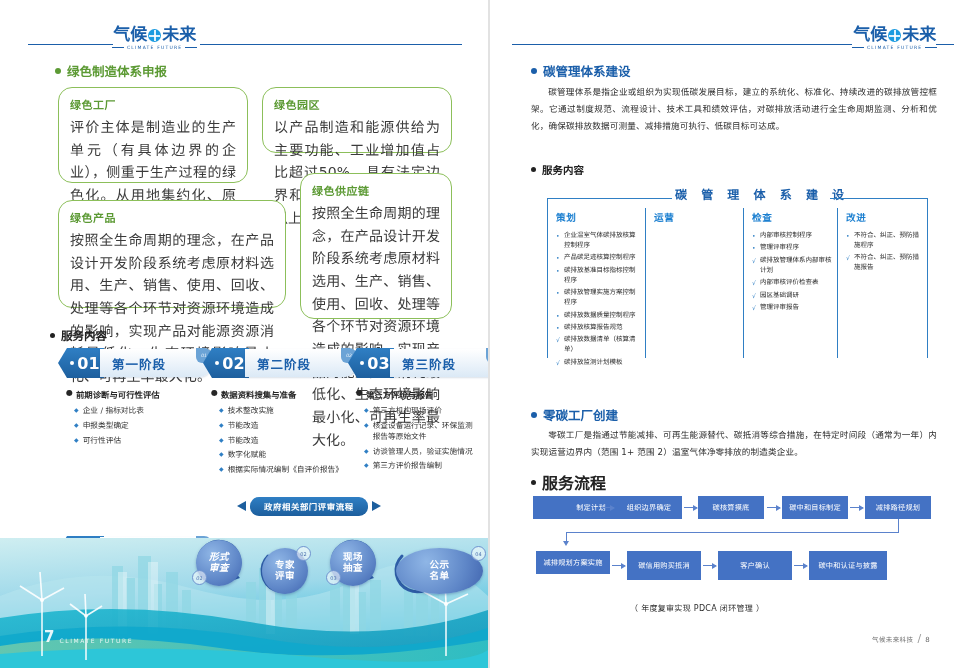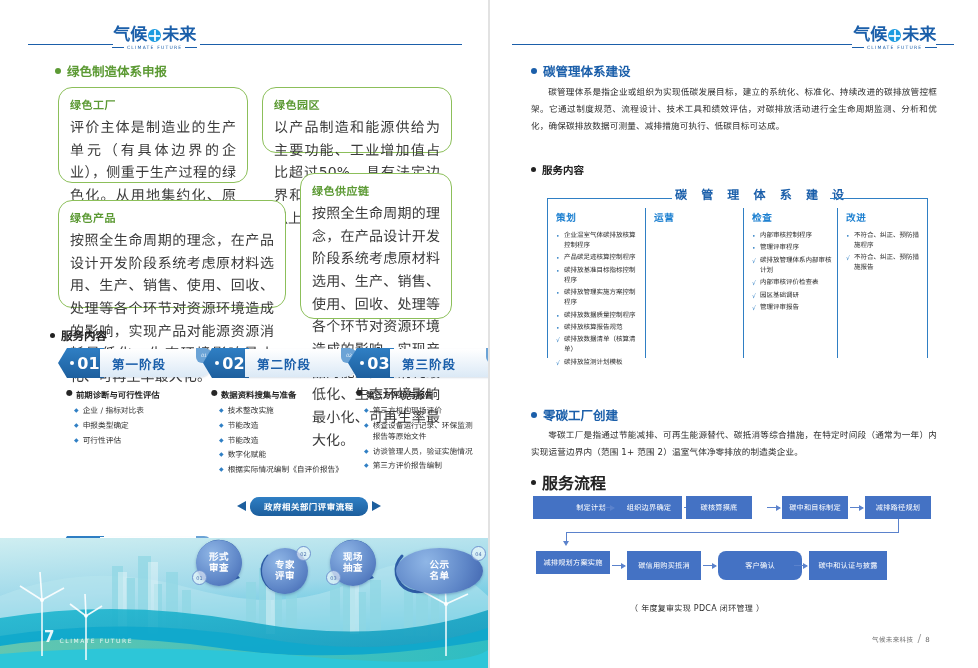--- a/index.html
+++ b/index.html
@@ -357,21 +357,21 @@
           <line x1="446" y1="66" x2="424" y2="54"></line>
           <line x1="446" y1="66" x2="468" y2="56"></line>
           <line x1="446" y1="66" x2="445" y2="40"></line>
         </g>
         <circle cx="42" cy="62" r="2" fill="#ffffff" opacity=".95"></circle>
         <circle cx="86" cy="78" r="1.8" fill="#ffffff" opacity=".95"></circle>
         <circle cx="446" cy="66" r="2" fill="#ffffff" opacity=".95"></circle>
       </svg>
     </div>
 
-    <div class="circ" style="left:196px;top:540px;">
+    <div class="circ" style="left:196px;top:540px;font-style:italic;">
       <svg class="arcwrap" viewBox="0 0 58 58">
         <path d="M8,29 A21,21 0 1 1 44,43" fill="none" stroke="#2f5fa8" stroke-width="3" stroke-linecap="round"></path>
         <polygon points="44,37 50,44 41,47" fill="#2f5fa8"></polygon>
       </svg>
       <div class="ring"></div>
       <div class="lbl">
         <span>形式</span>
         <span>审查</span>
       </div>
       <div class="num">01</div>
@@ -555,36 +555,36 @@
 
     <div class="sec-h dark" style="left:41px;top:470px;font-size:16px;">
       <i class="dot"></i>
       <span>服务流程</span>
     </div>
 
     <div class="fbox" style="left:43px;top:496px;width:66px;height:23px;padding-left:25px;">制定计划</div>
     <div class="harrow" style="left:111px;top:507px;width:13px;"></div>
     <div class="fbox" style="left:126px;top:496px;width:66px;height:23px;">组织边界确定</div>
     <div class="harrow" style="left:194px;top:507px;width:13px;"></div>
-    <div class="fbox" style="left:196px;top:496px;width:66px;height:23px;">碳核算摸底</div>
+    <div class="fbox" style="left:208px;top:496px;width:66px;height:23px;">碳核算摸底</div>
     <div class="harrow" style="left:277px;top:507px;width:13px;"></div>
     <div class="fbox" style="left:292px;top:496px;width:66px;height:23px;">碳中和目标制定</div>
     <div class="harrow" style="left:360px;top:507px;width:13px;"></div>
     <div class="fbox" style="left:375px;top:496px;width:66px;height:23px;">减排路径规划</div>
 
     <div class="lseg" style="left:408px;top:519px;width:1px;height:13px;"></div>
     <div class="lseg" style="left:76px;top:532px;width:333px;height:1px;"></div>
     <div class="lseg" style="left:76px;top:532px;width:1px;height:10px;"></div>
     <div class="dnarrow" style="left:73px;top:541px;"></div>
 
     <div class="fbox" style="left:46px;top:551px;width:74px;height:23px;">减排规划方案实施</div>
     <div class="harrow" style="left:122px;top:565px;width:13px;"></div>
     <div class="fbox" style="left:137px;top:551px;width:74px;height:29px;">碳信用购买抵消</div>
     <div class="harrow" style="left:213px;top:565px;width:13px;"></div>
-    <div class="fbox" style="left:228px;top:551px;width:84px;height:29px;border-radius:8px;">客户确认</div>
+    <div class="fbox" style="left:228px;top:551px;width:74px;height:29px;">客户确认</div>
     <div class="harrow" style="left:304px;top:565px;width:13px;"></div>
     <div class="fbox" style="left:319px;top:551px;width:78px;height:29px;">碳中和认证与披露</div>
 
     <div class="fnote" style="left:140px;top:602px;">（ 年度复审实现 PDCA 闭环管理 ）</div>
 
     <div class="pgnum" style="left:382px;top:632px;">
       <span class="bn">气候未来科技</span>
       <span class="sl">/</span>
       <span class="nn">8</span>
     </div>

